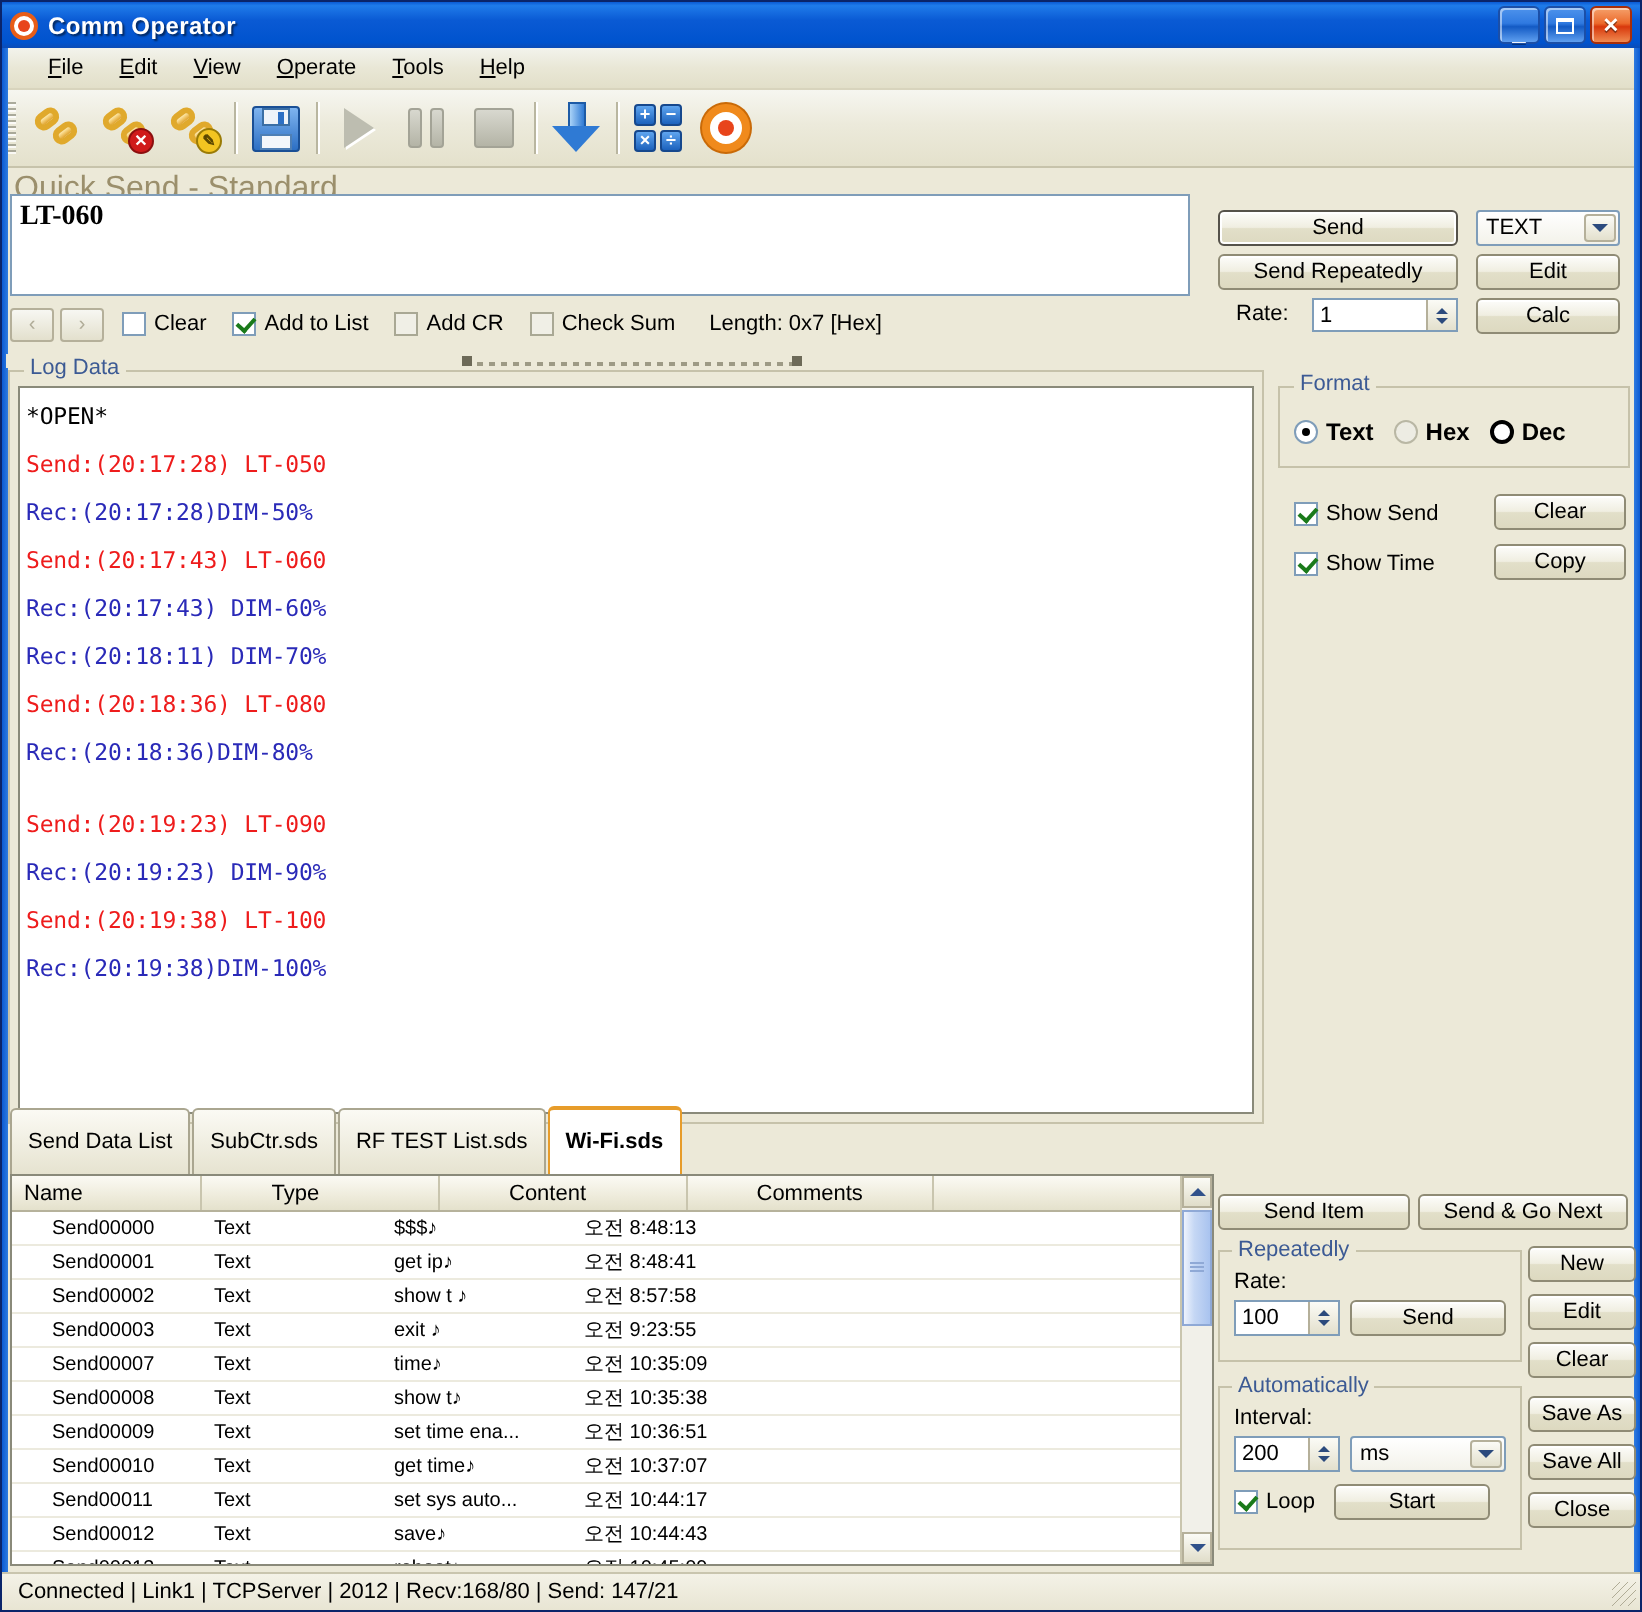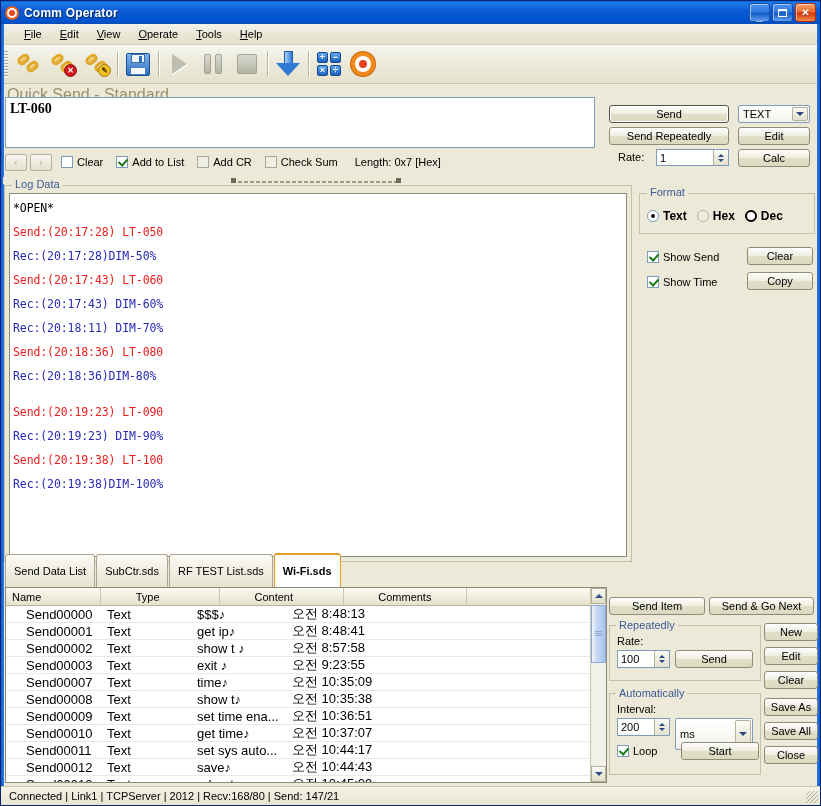--- a/index.html
+++ b/index.html
@@ -298,21 +298,21 @@
     display:flex;height:17px;align-items:stretch;
     background:linear-gradient(to bottom,#fbfaf4 0%,#eeebdb 60%,#e4e1cc 100%);
     border-bottom:1px solid #b6b29b;
     justify-content:space-between;
   }
   .th{
     font-size:11px;color:#000;display:flex;align-items:center;padding-left:6px;
     border-right:1px solid #c9c5ae;box-sizing:border-box;
   }
   .tr{display:flex;height:16px;align-items:center;border-bottom:1px solid #eceade;}
-  .td{font-size:13px;color:#000;padding-left:6px;box-sizing:border-box;overflow:hidden;white-space:nowrap;}
+  .td{font-size:10px;color:#000;padding-left:6px;box-sizing:border-box;overflow:hidden;white-space:nowrap;}
   .td.name{text-align:left;padding-left:20px;}
   .vsb{
     position:absolute;right:0;top:0;width:16px;bottom:0;
     background:#f1f0e9;border-left:1px solid #c9c5ae;box-sizing:border-box;
   }
   .vsb .arr{
     height:16px;background:linear-gradient(to bottom,#fbfbf6,#e0ddc9);
     border:1px solid #b5b09a;box-sizing:border-box;
     display:flex;align-items:center;justify-content:center;
   }
@@ -686,31 +686,31 @@
     <div class="grp-frame" style="left:0;top:100px;width:152px;height:82px;"></div>
     <div class="grp-cap" style="left:7px;top:94px;">Automatically</div>
     <div class="small-lbl" style="left:8px;top:110px;">Interval:</div>
     <div class="spin" style="position:absolute;left:8px;top:125px;width:53px;height:18px;">
       <span>200</span>
       <span class="sp">
           <i class="up"></i>
           <i class="dn"></i>
         </span>
     </div>
-    <div class="combo" style="position:absolute;left:66px;top:125px;width:78px;height:32px;">
+    <div class="combo" style="position:absolute;left:66px;top:125px;width:78px;height:18px;">
       <span>ms</span>
       <span class="arrow">
           <i></i>
         </span>
     </div>
     <div class="cb" style="position:absolute;left:8px;top:152px;margin:0;">
       <span class="box chk"></span>
       <span>Loop</span>
     </div>
-    <div class="btn" style="position:absolute;left:72px;top:149px;width:78px;height:18px;">Start</div>
+    <div class="btn" style="position:absolute;left:58px;top:149px;width:78px;height:18px;">Start</div>
 
     <div class="btn" style="position:absolute;left:155px;top:30px;width:54px;height:18px;">New</div>
     <div class="btn" style="position:absolute;left:155px;top:54px;width:54px;height:18px;">Edit</div>
     <div class="btn" style="position:absolute;left:155px;top:78px;width:54px;height:18px;">Clear</div>
     <div class="btn" style="position:absolute;left:155px;top:105px;width:54px;height:18px;">Save As</div>
     <div class="btn" style="position:absolute;left:155px;top:129px;width:54px;height:18px;">Save All</div>
     <div class="btn" style="position:absolute;left:155px;top:153px;width:54px;height:18px;">Close</div>
   </div>
 
   <div class="statusbar">

